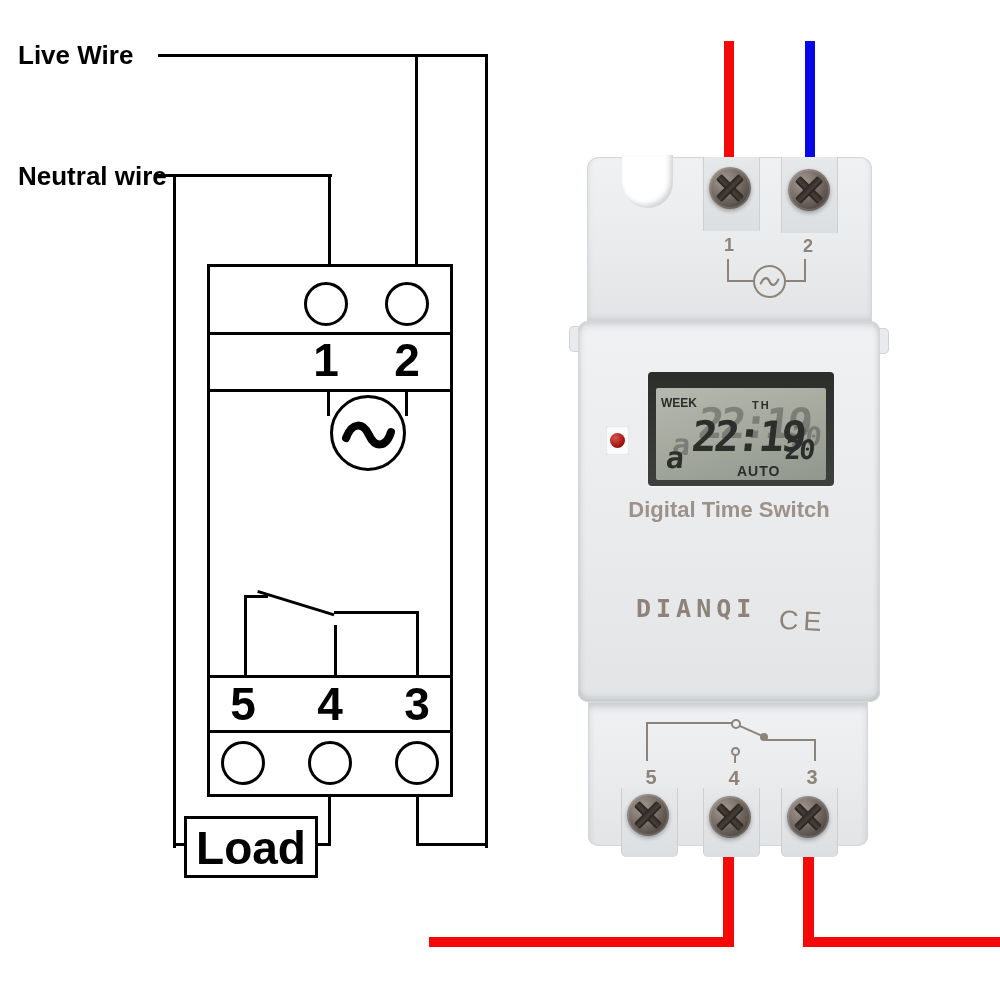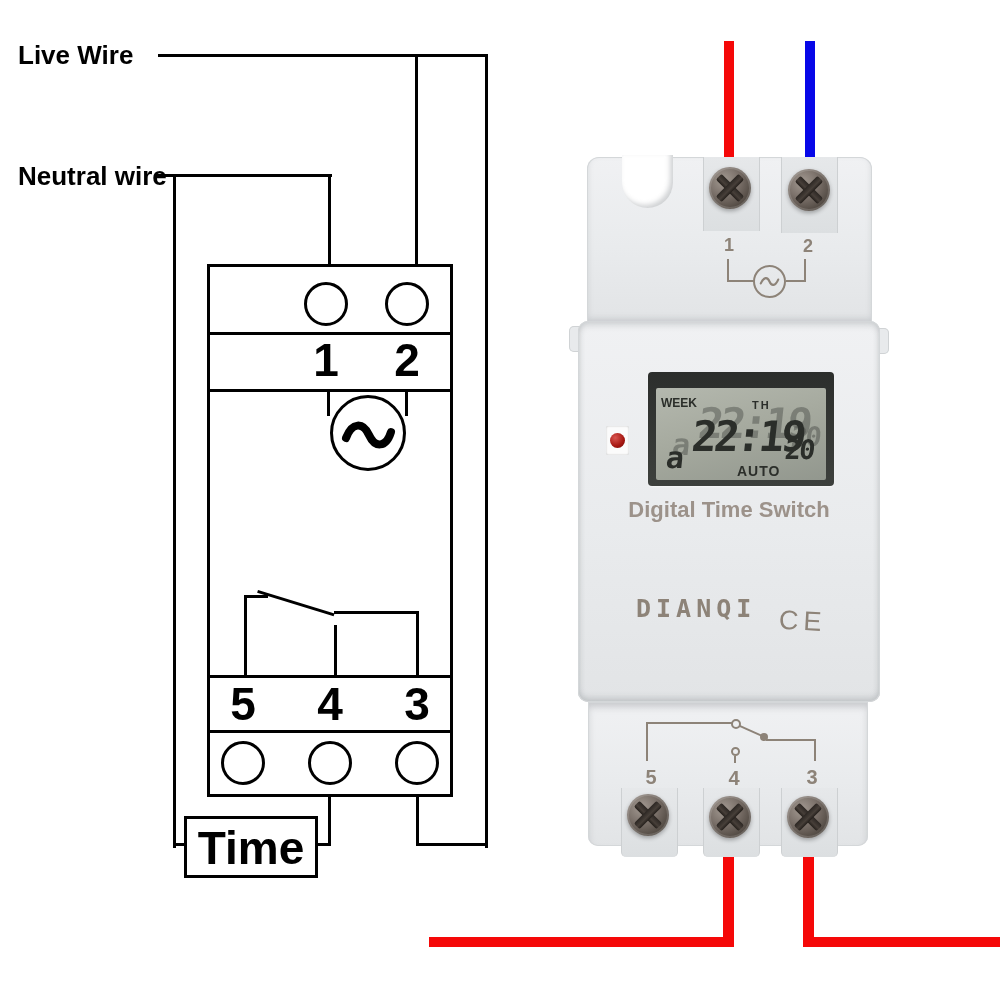--- a/index.html
+++ b/index.html
@@ -87,21 +87,21 @@
     <div class="dcircle" style="left:221px;top:741px;width:44px;height:44px;"></div>
     <div class="dcircle" style="left:308px;top:741px;width:44px;height:44px;"></div>
     <div class="dcircle" style="left:395px;top:741px;width:44px;height:44px;"></div>
 
     <div class="dl" style="left:328px;top:797px;width:3px;height:49px;"></div>
     <div class="dl" style="left:316px;top:843px;width:14px;height:3px;"></div>
     <div class="dl" style="left:173px;top:843px;width:13px;height:3px;"></div>
     <div class="dl" style="left:416px;top:797px;width:3px;height:49px;"></div>
     <div class="dl" style="left:416px;top:843px;width:72px;height:3px;"></div>
     <div class="dbox" style="left:184px;top:816px;width:134px;height:62px;"></div>
-    <div class="loadtxt" style="left:184px;top:820px;width:134px;">Time</div>
+    <div class="loadtxt" style="left:184px;top:820px;width:134px;">Load</div>
   </div>
 
   <div class="wire red" style="left:724px;top:41px;width:10px;height:120px;"></div>
   <div class="wire blue" style="left:805px;top:41px;width:10px;height:120px;"></div>
   <div class="wire red" style="left:723px;top:854px;width:11px;height:93px;"></div>
   <div class="wire red" style="left:429px;top:937px;width:305px;height:10px;"></div>
   <div class="wire red" style="left:803px;top:854px;width:11px;height:93px;"></div>
   <div class="wire red" style="left:803px;top:937px;width:197px;height:10px;"></div>
 
   <div>

